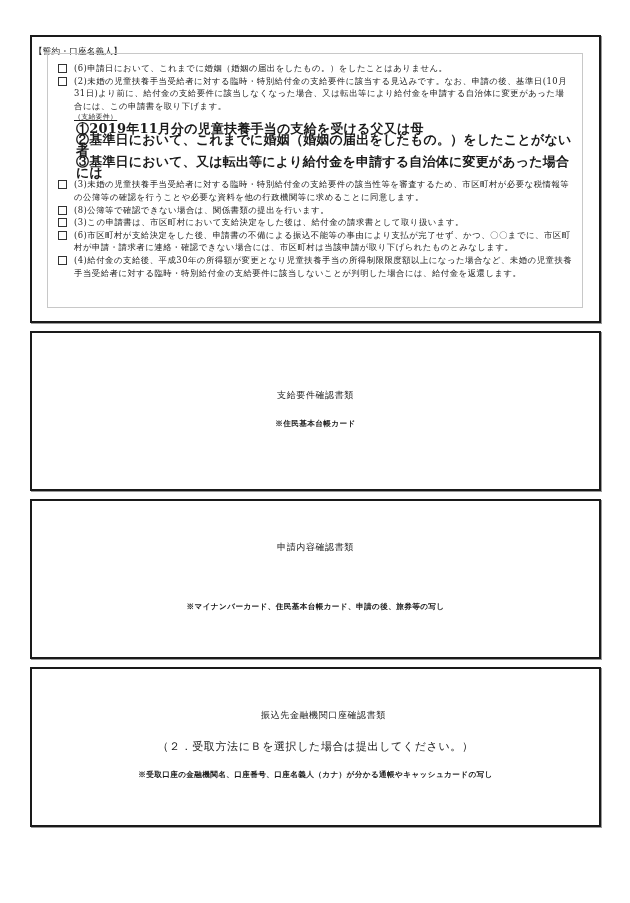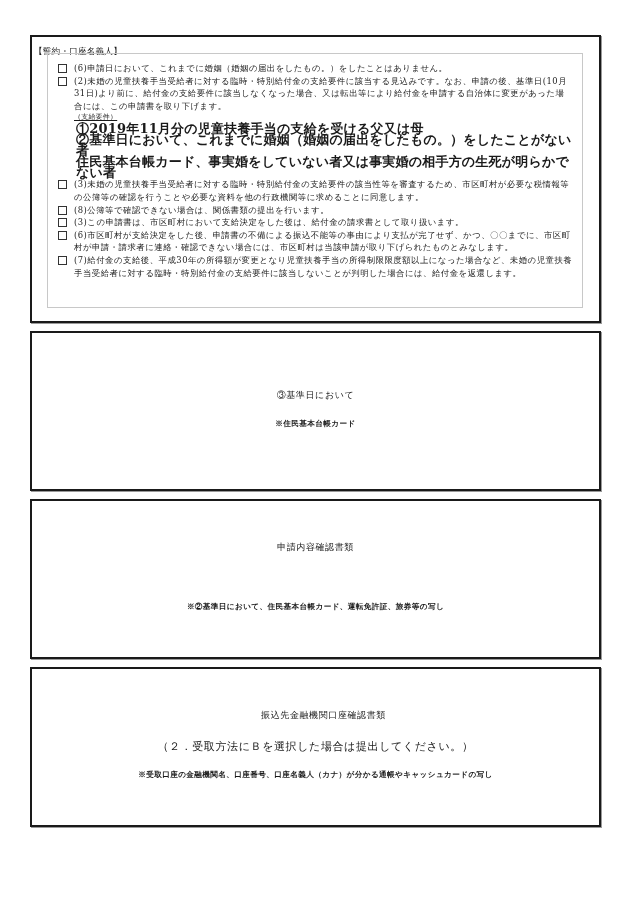--- a/index.html
+++ b/index.html
@@ -52,52 +52,52 @@
         <span class="cb"></span>
         <span>(6)申請日において、これまでに婚姻（婚姻の届出をしたもの。）をしたことはありません。</span>
       </li>
       <li class="pledge-item">
         <span class="cb"></span>
         <span>(2)未婚の児童扶養手当受給者に対する臨時・特別給付金の支給要件に該当する見込みです。なお、申請の後、基準日(10月31日)より前に、給付金の支給要件に該当しなくなった場合、又は転出等により給付金を申請する自治体に変更があった場合には、この申請書を取り下げます。</span>
       </li>
       <li class="sub-heading">（支給要件）</li>
       <li class="sub-item">①2019年11月分の児童扶養手当の支給を受ける父又は母</li>
       <li class="sub-item">②基準日において、これまでに婚姻（婚姻の届出をしたもの。）をしたことがない者</li>
-      <li class="sub-item">住民基本台帳カード、事実婚をしていない者又は事実婚の相手方の生死が明らかでない者</li>
+      <li class="sub-item">③基準日において、又は転出等により給付金を申請する自治体に変更があった場合には</li>
       <li class="pledge-item">
         <span class="cb"></span>
         <span>(3)未婚の児童扶養手当受給者に対する臨時・特別給付金の支給要件の該当性等を審査するため、市区町村が必要な税情報等の公簿等の確認を行うことや必要な資料を他の行政機関等に求めることに同意します。</span>
       </li>
       <li class="pledge-item">
         <span class="cb"></span>
         <span>(8)公簿等で確認できない場合は、関係書類の提出を行います。</span>
       </li>
       <li class="pledge-item">
         <span class="cb"></span>
         <span>(3)この申請書は、市区町村において支給決定をした後は、給付金の請求書として取り扱います。</span>
       </li>
       <li class="pledge-item">
         <span class="cb"></span>
         <span>(6)市区町村が支給決定をした後、申請書の不備による振込不能等の事由により支払が完了せず、かつ、〇〇までに、市区町村が申請・請求者に連絡・確認できない場合には、市区町村は当該申請が取り下げられたものとみなします。</span>
       </li>
       <li class="pledge-item">
         <span class="cb"></span>
-        <span>(7)給付金の支給後、平成30年の所得額が変更となり児童扶養手当の所得制限限度額以上になった場合など、未婚の児童扶養手当受給者に対する臨時・特別給付金の支給要件に該当しないことが判明した場合には、給付金を返還します。</span>
+        <span>(4)給付金の支給後、平成30年の所得額が変更となり児童扶養手当の所得制限限度額以上になった場合など、未婚の児童扶養手当受給者に対する臨時・特別給付金の支給要件に該当しないことが判明した場合には、給付金を返還します。</span>
       </li>
     </ul>
   </div>
 </section>
 
 <section class="box" id="box-eligibility">
-  <div class="doc-box-content doc-title" style="top:56px;">③基準日において</div>
+  <div class="doc-box-content doc-title" style="top:56px;">支給要件確認書類</div>
   <div class="doc-box-content doc-note" style="top:86px;">※住民基本台帳カード</div>
 </section>
 
 <section class="box" id="box-application">
   <div class="doc-box-content doc-title" style="top:40px;">申請内容確認書類</div>
-  <div class="doc-box-content doc-note" style="top:101px;">※②基準日において、住民基本台帳カード、運転免許証、旅券等の写し</div>
+  <div class="doc-box-content doc-note" style="top:101px;">※マイナンバーカード、住民基本台帳カード、申請の後、旅券等の写し</div>
 </section>
 
 <section class="box" id="box-bank">
   <div class="doc-box-content doc-title" style="top:40px;margin-left:16px;">振込先金融機関口座確認書類</div>
   <div class="doc-box-content doc-subtitle" style="top:70px;">（２．受取方法にＢを選択した場合は提出してください。）</div>
   <div class="doc-box-content doc-note" style="top:101px;">※受取口座の金融機関名、口座番号、口座名義人（カナ）が分かる通帳やキャッシュカードの写し</div>
 </section>
 
 </body></html>

